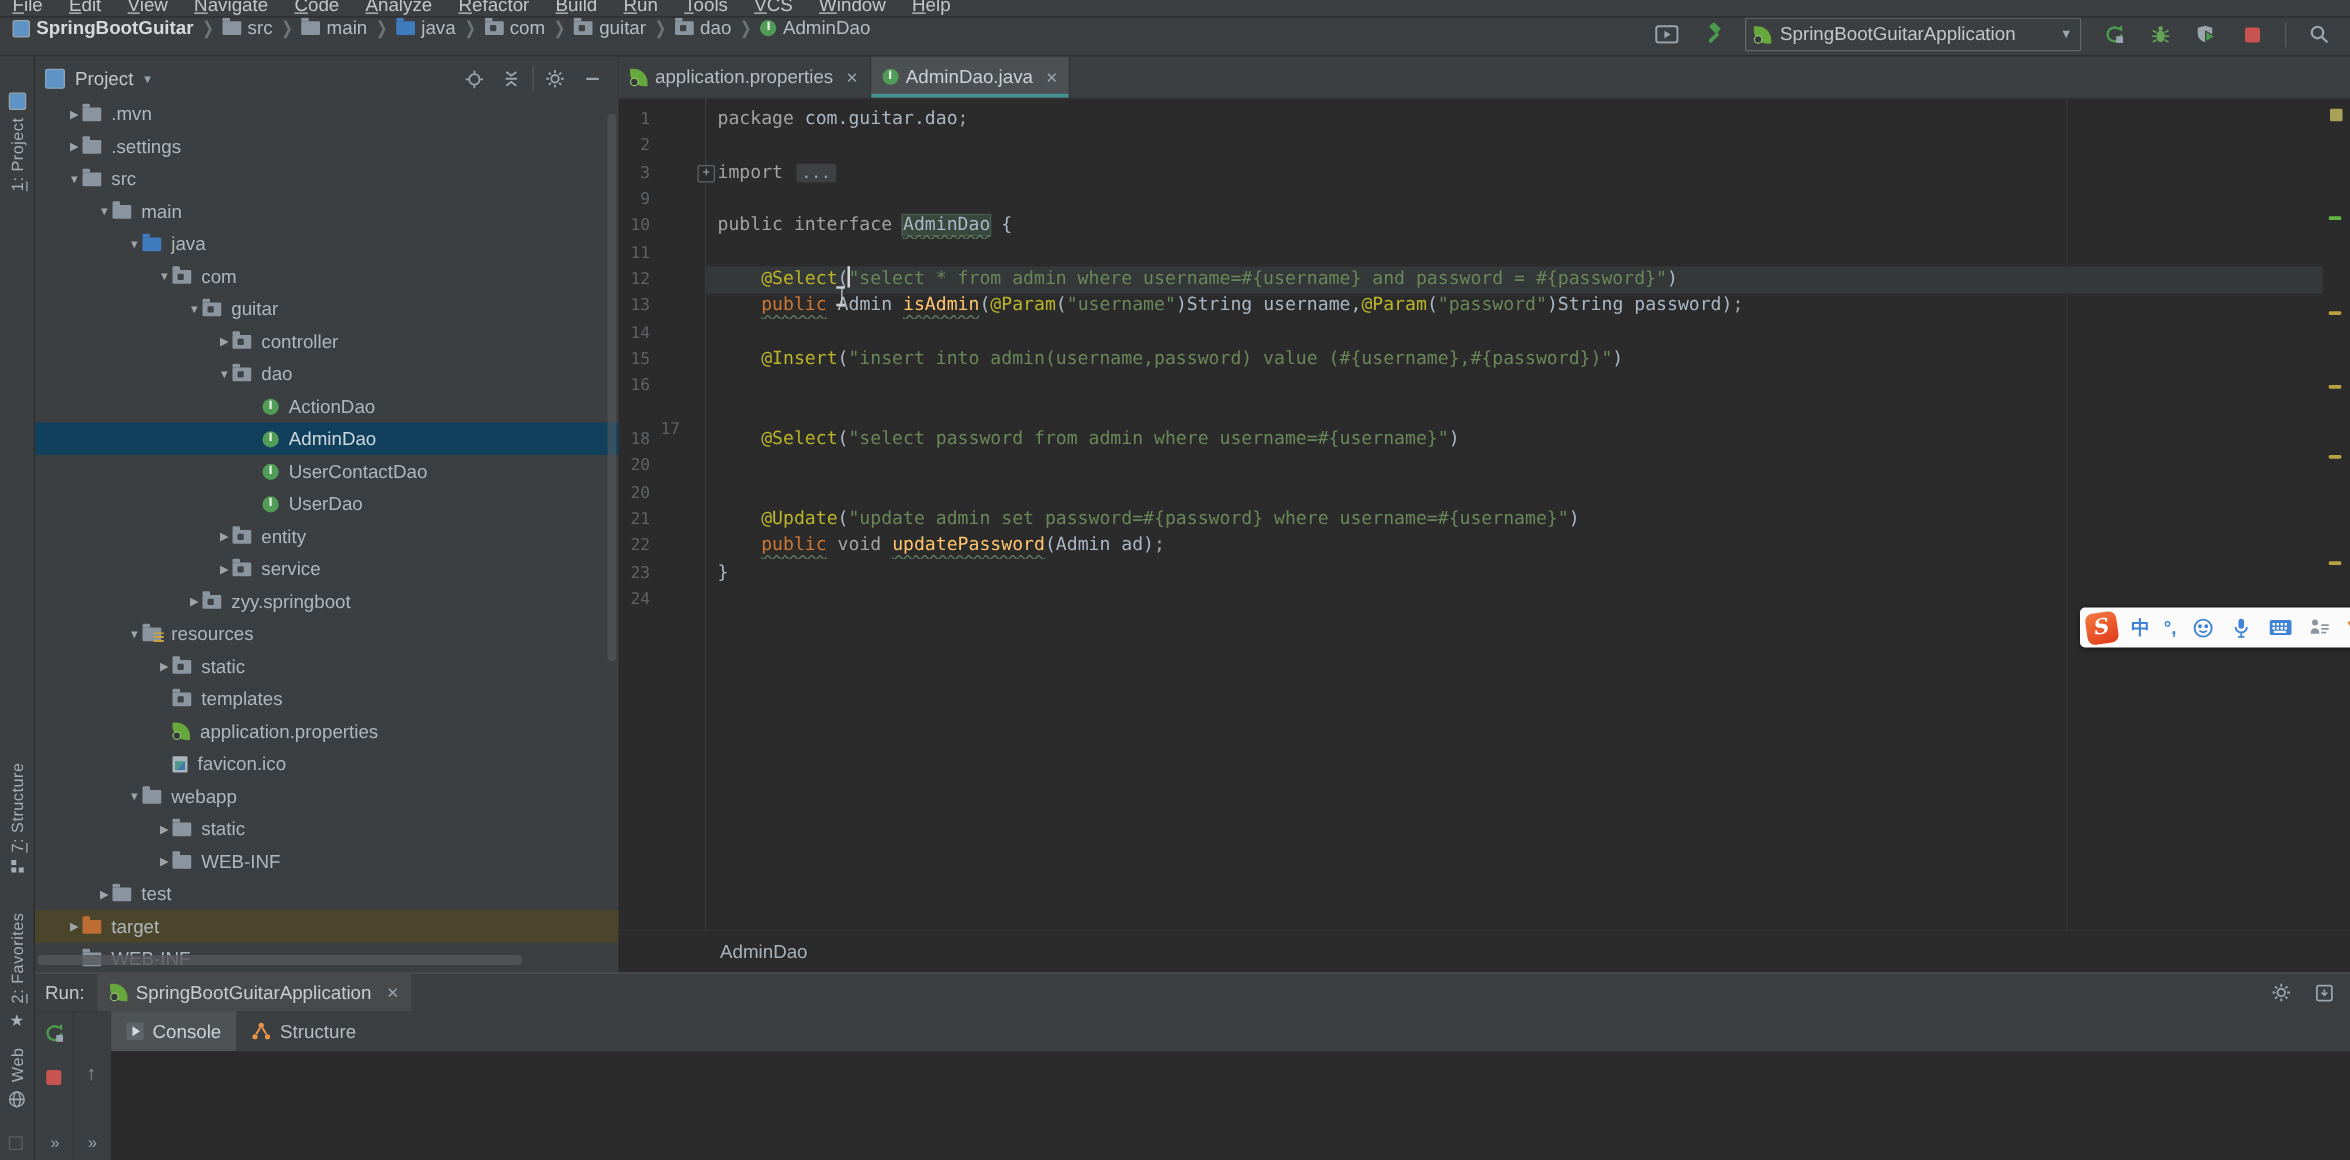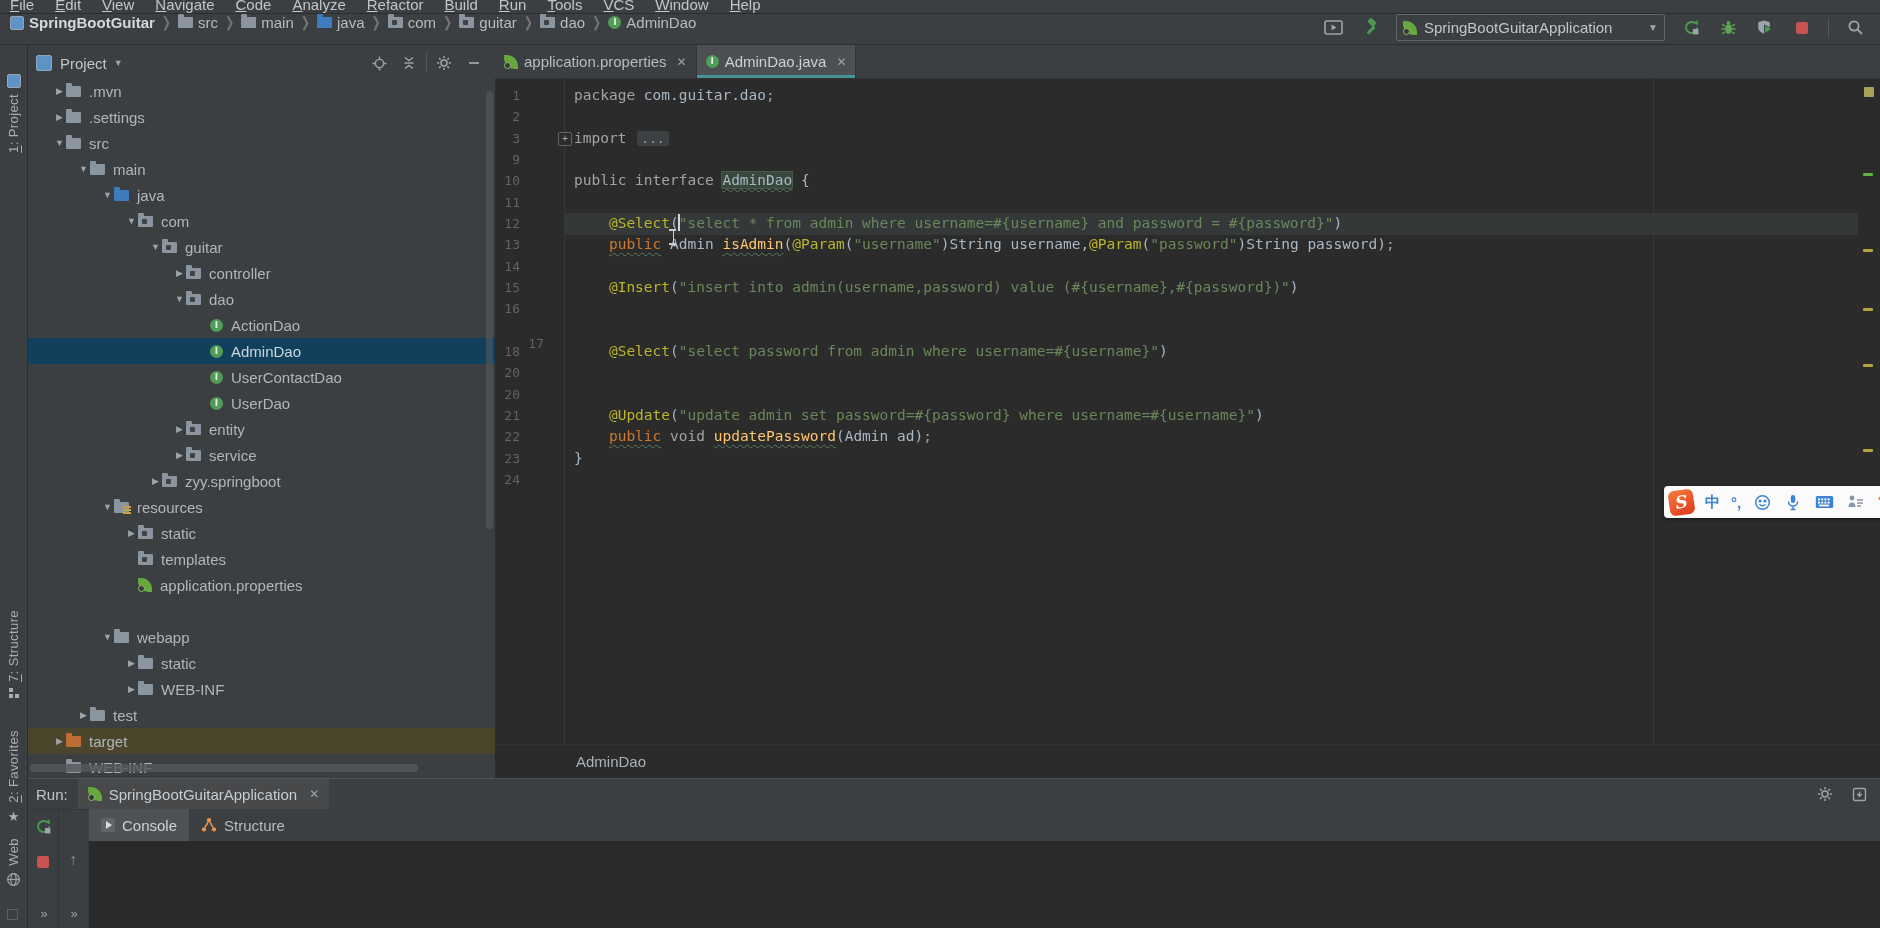--- a/index.html
+++ b/index.html
@@ -375,20 +375,25 @@
         <div class="trow" style="top: 501px; padding-left: 97px;">
           <span class="arrow"></span>
           <span class="ico-folder pkg"></span>
           <span class="tlabel">templates</span>
         </div>
         <div class="trow" style="top: 527px; padding-left: 97px;">
           <span class="arrow"></span>
           <span class="leaf"></span>
           <span class="tlabel">application.properties</span>
         </div>
+        <div class="trow" style="top: 553px; padding-left: 97px;">
+          <span class="arrow"></span>
+          <span class="img-ic"></span>
+          <span class="tlabel">favicon.ico</span>
+        </div>
         <div class="trow" style="top: 579px; padding-left: 73px;">
           <span class="arrow">▼</span>
           <span class="ico-folder"></span>
           <span class="tlabel">webapp</span>
         </div>
         <div class="trow" style="top: 605px; padding-left: 97px;">
           <span class="arrow">▶</span>
           <span class="ico-folder"></span>
           <span class="tlabel">static</span>
         </div>

